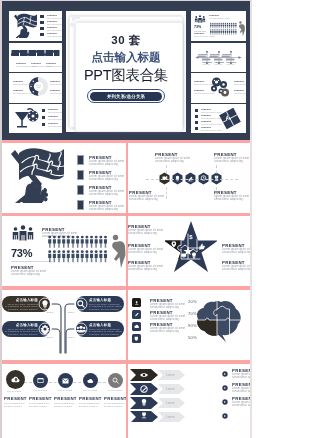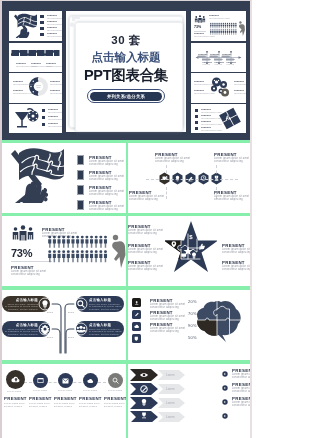--- a/index.html
+++ b/index.html
@@ -1,27 +1,27 @@
 <!DOCTYPE html>
 <html><head>
 <meta charset="utf-8">
 <style>
 html,body{margin:0;padding:0;}
 body{width:252px;height:438px;background:#ffffff;font-family:"Liberation Sans",sans-serif;overflow:hidden;}
-#root{position:relative;width:252px;height:438px;background:#86efac;}
+#root{position:relative;width:252px;height:438px;background:#fca5a5;}
 .pageborder{position:absolute;left:0;top:0;width:252px;height:438px;border-left:2px solid #d9cfd2;border-right:2px solid #e7dfe1;border-top:1px solid #dcd5d8;pointer-events:none;z-index:50;}
 div{box-sizing:border-box;}
 .hero{position:absolute;left:2px;top:1px;width:248px;height:139px;background:#333e53;}
 .thumb{position:absolute;background:#fff;overflow:hidden;}
 .center-card{position:absolute;left:64px;top:10px;width:120px;height:121px;background:#fff;}
 .frame-a{position:absolute;left:3px;top:5px;width:114px;height:112px;border-radius:3px;box-shadow:inset 0 0 0 1px #eceef1, 0 0 3px rgba(140,145,155,.55);}
 .frame-b{position:absolute;left:9px;top:11px;width:108px;height:110px;border-radius:3px;box-shadow:inset 0 0 0 1px #eceef1, 0 0 3px rgba(140,145,155,.5);background:#fff;}
 .t-num{position:absolute;left:0;right:0;top:22px;text-align:center;font-size:11.5px;font-weight:bold;color:#23293a;letter-spacing:.5px;}
 .t-sub{position:absolute;left:0;right:0;top:39px;text-align:center;font-size:11.5px;font-weight:bold;color:#3a4f78;}
-.t-main{position:absolute;left:0;right:0;top:55px;text-align:center;font-size:14.5px;font-weight:bold;color:#161c2a;letter-spacing:-.3px;}
+.t-main{position:absolute;left:0;right:0;top:55px;text-align:center;font-size:14.5px;font-weight:normal;color:#161c2a;letter-spacing:-.3px;}
 .t-btnring{position:absolute;left:21px;top:78px;width:78px;height:14px;border:1px solid #3a4f78;border-radius:8px;}
 .t-btn{position:absolute;left:24px;top:80.5px;width:72px;height:9.5px;background:#273653;border-radius:5px;color:#fff;font-size:4.4px;line-height:9.5px;text-align:center;font-weight:bold;letter-spacing:.2px;}
 .quote{position:absolute;left:3px;top:2px;width:16px;height:18px;}
 .slide{position:absolute;background:#fff;overflow:hidden;}
 .pt{position:absolute;font-weight:bold;color:#2b3448;font-size:4.4px;letter-spacing:.3px;white-space:nowrap;}
 .px{position:absolute;font-size:2.6px;color:#8d929c;letter-spacing:.15px;white-space:nowrap;line-height:1;}
 </style>
 </head>
 <body>
 

